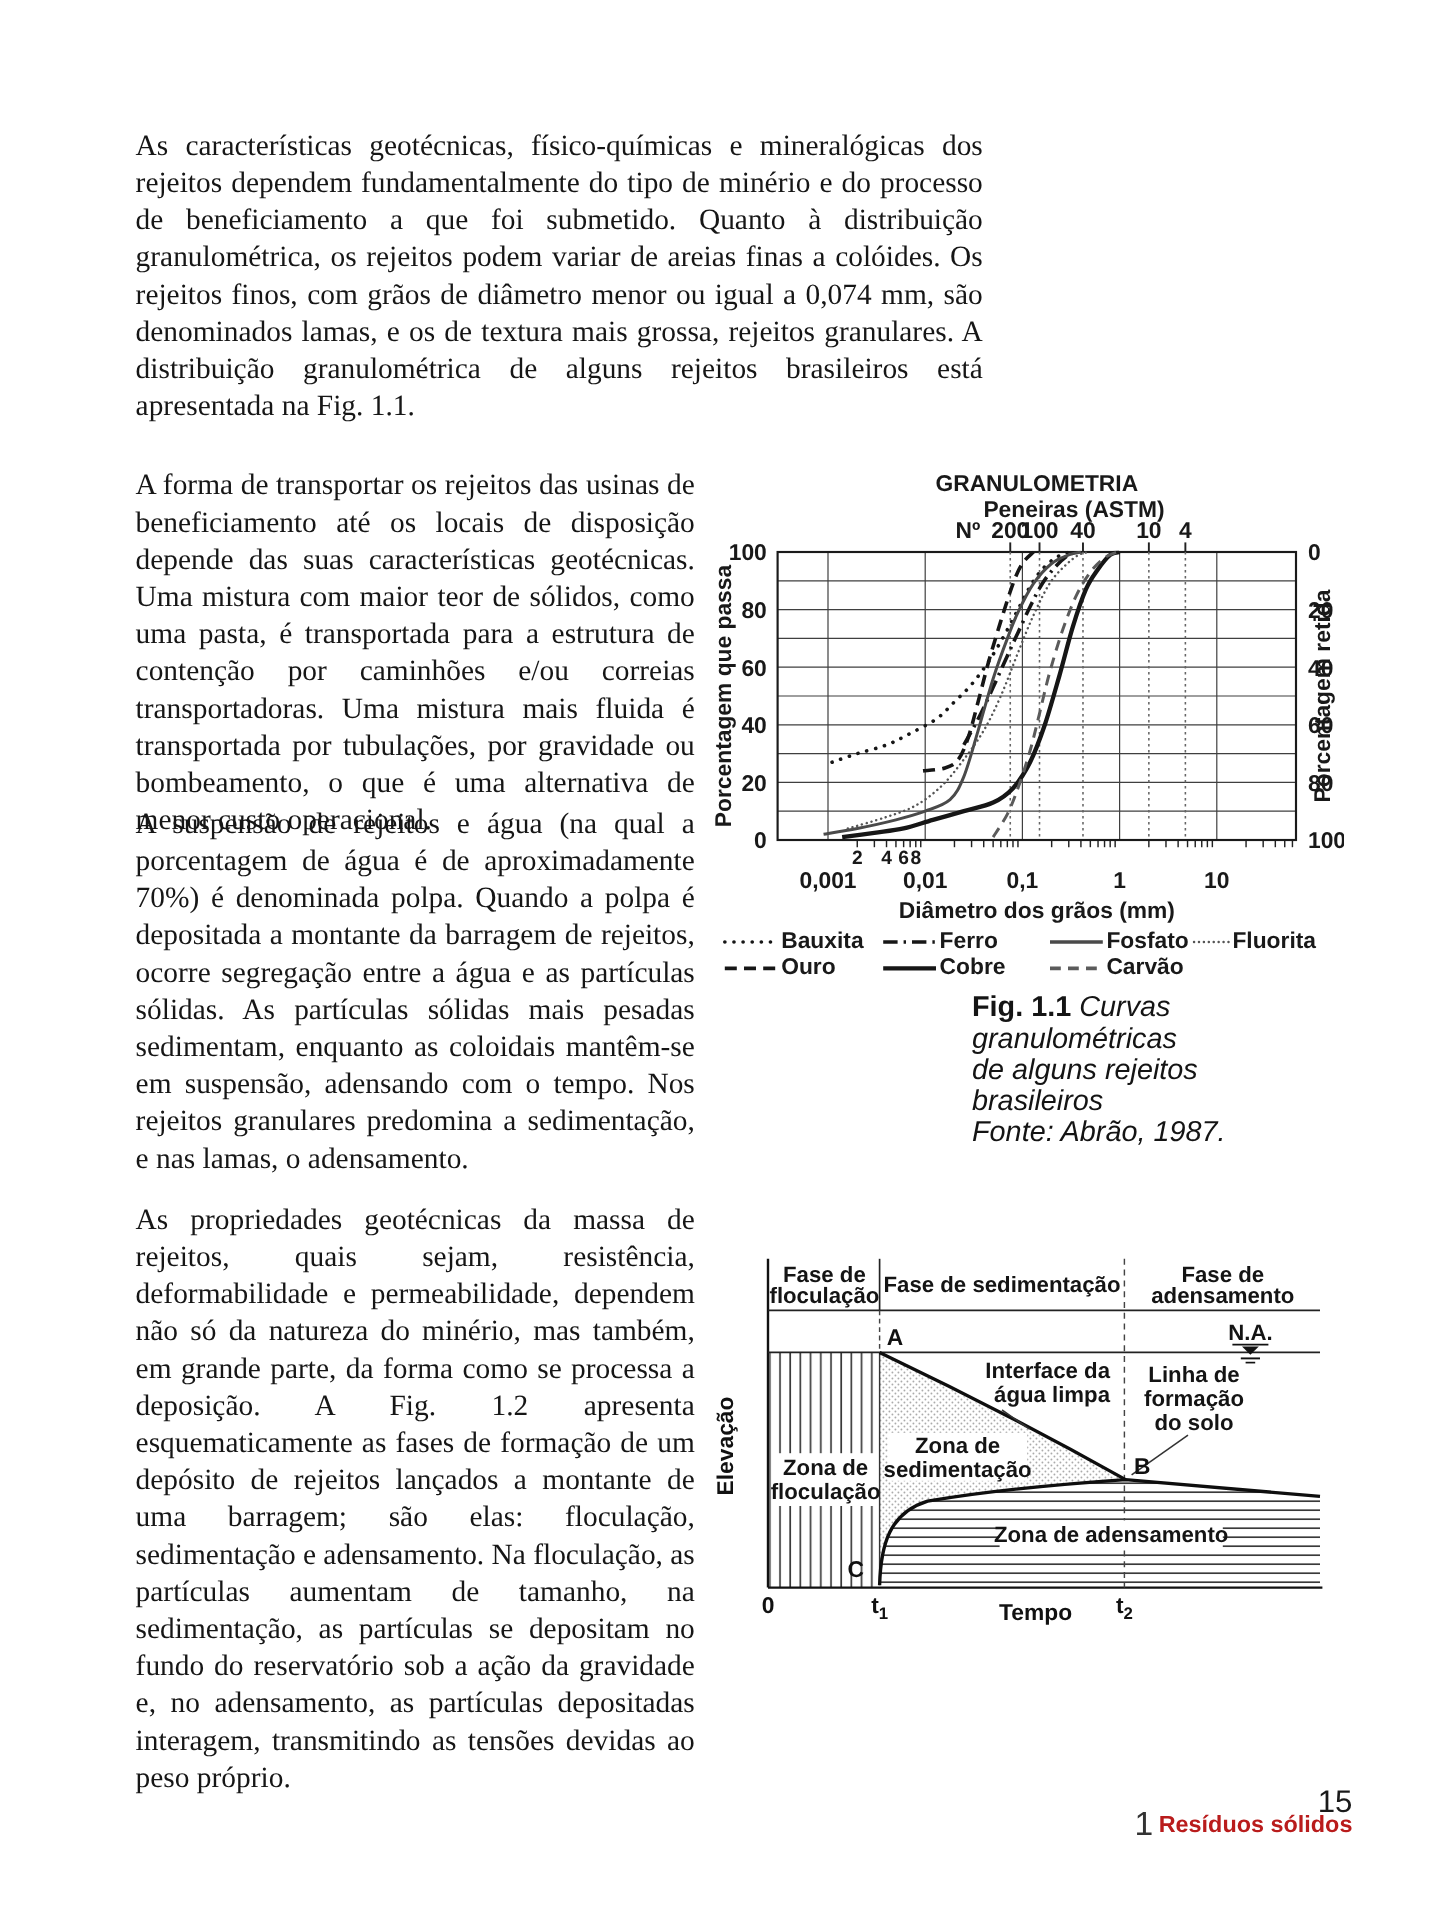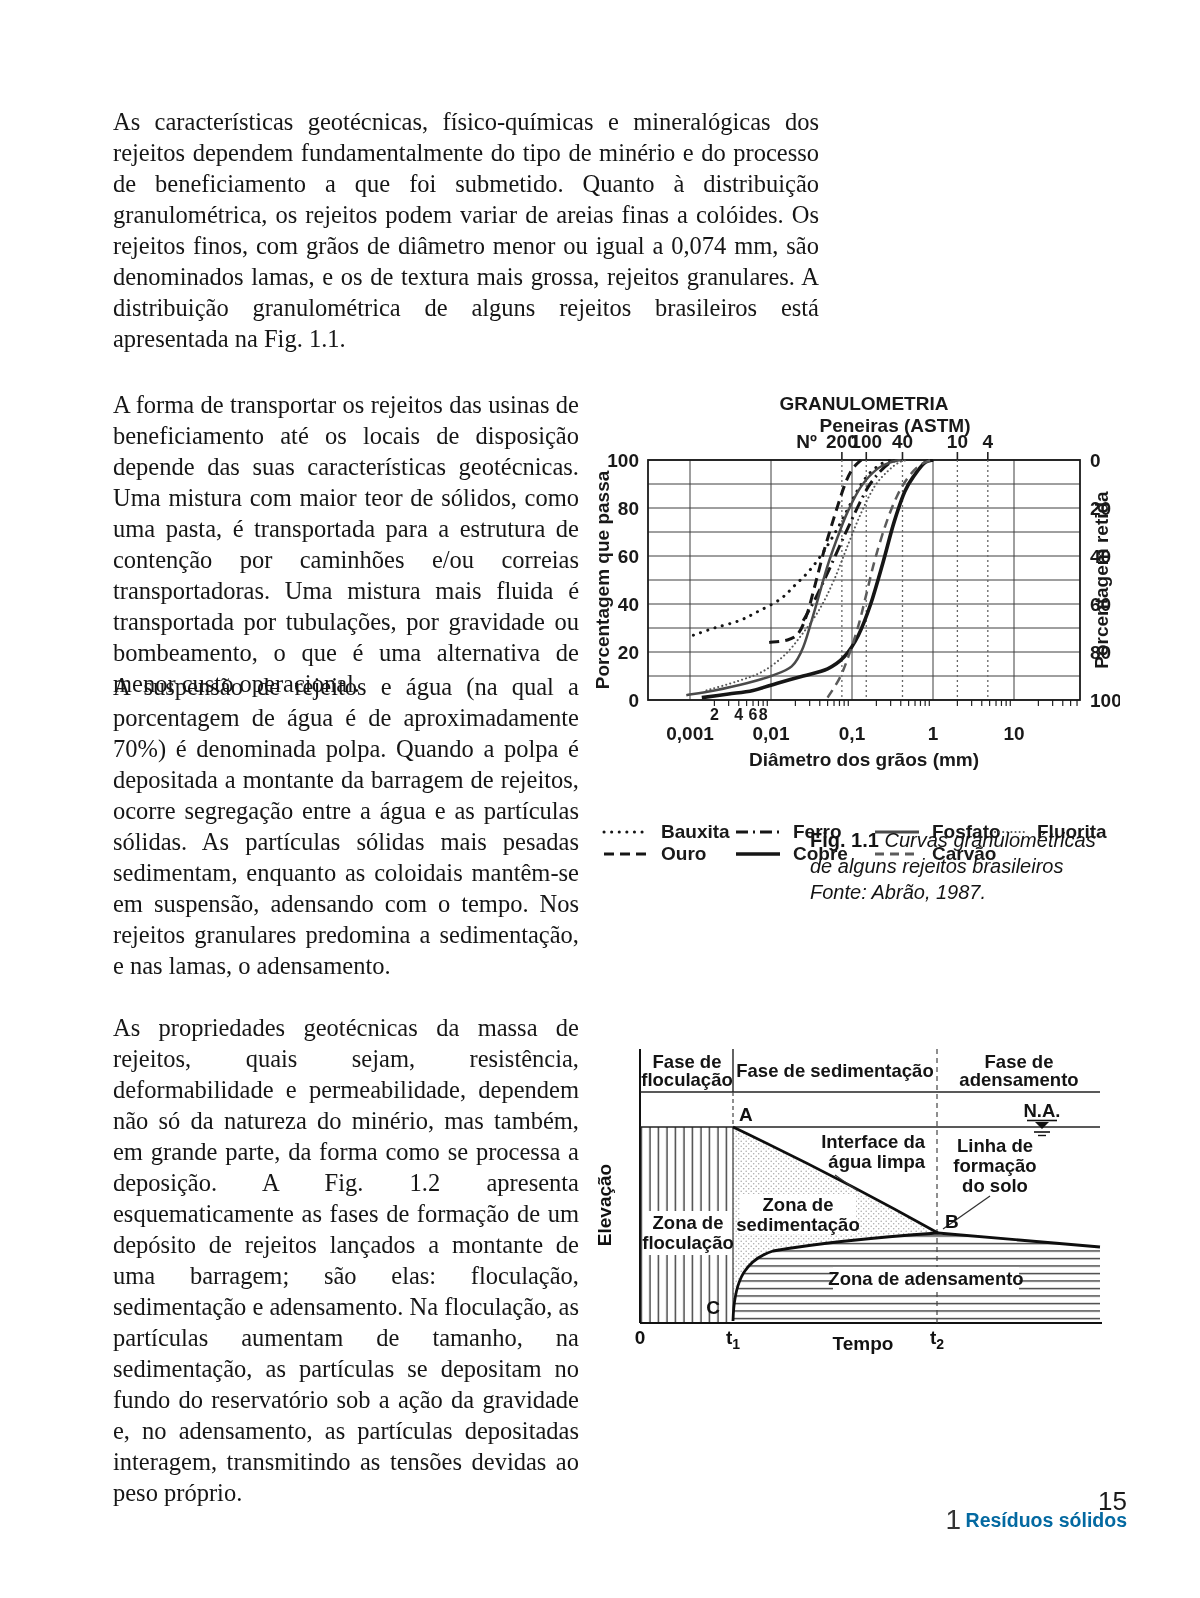--- a/index.html
+++ b/index.html
@@ -4,56 +4,56 @@
 <style>
   html,body{margin:0;padding:0;background:#fff;}
   .page{position:relative;width:1200px;height:1598px;background:#ffffff;overflow:hidden;
         font-family:"Liberation Serif",serif;color:#161616;}
   .page-title{position:absolute;left:113px;top:64px;width:706px;text-align:center;
         font-size:27px;font-weight:700;letter-spacing:0.2px;}
   .para{position:absolute;text-align:justify;font-size:24.5px;line-height:31px;}
   #p1{left:113px;top:106px;width:706px;}
   #p2{left:113px;top:341px;width:466px;margin-top:48px;}
   #p3{left:113px;top:671px;width:466px;}
-  #p4{left:113px;top:1001px;width:466px;margin-top:11px;}
+  #p4{left:113px;top:1001px;width:466px;}
 
   
   .fig1{position:absolute;left:595px;top:393px;width:525px;height:515px;
         font-family:"Liberation Sans",sans-serif;color:#191919;}
   .chart-title{position:absolute;left:53px;top:0px;width:432px;text-align:center;
         font-size:19px;font-weight:700;}
   .chart-subtitle{position:absolute;left:180px;top:22px;width:240px;text-align:center;
         font-size:19px;font-weight:700;}
   #gchart{position:absolute;left:0;top:0;}
   .axlbl{font-family:"Liberation Sans",sans-serif;font-weight:700;font-size:19px;fill:#191919;}
   .axlbl2{font-family:"Liberation Sans",sans-serif;font-weight:700;font-size:16px;fill:#191919;}
   .sievelbl{font-family:"Liberation Sans",sans-serif;font-weight:700;font-size:19px;fill:#191919;}
   .xaxis-title{position:absolute;left:53px;top:356px;width:432px;text-align:center;
         font-size:19px;font-weight:700;}
-  .legitem{position:absolute;display:flex;align-items:center;gap:10px;
-        font-size:19px;font-weight:700;white-space:nowrap;margin-top:47px;}
-  .cap{position:absolute;left:215px;top:434px;width:300px;font-size:20px;font-style:italic;
+  .legitem{position:absolute;display:flex;align-items:center;gap:0;
+        font-size:19px;font-weight:700;white-space:nowrap;}
+  .cap{position:absolute;left:215px;top:434px;width:300px;font-size:24px;font-style:italic;
         line-height:26px;color:#141414;}
   .capb{font-style:normal;font-weight:700;}
 
   
   .fig2{position:absolute;left:595px;top:1015px;width:525px;height:450px;
         font-family:"Liberation Sans",sans-serif;color:#141414;}
   .dlbl{font-family:"Liberation Sans",sans-serif;font-weight:700;font-size:18.5px;fill:#141414;}
   .dpt{font-family:"Liberation Sans",sans-serif;font-weight:700;font-size:19px;fill:#111;}
   .cap2{position:absolute;left:215px;top:348px;width:310px;font-size:20px;font-style:italic;
         line-height:26px;color:#141414;}
 
   
   .pageno{position:absolute;top:1486px;left:900px;width:227px;text-align:right;
         font-family:"Liberation Sans",sans-serif;font-size:26px;color:#1a1a1a;}
   .chapline{position:absolute;top:1504px;left:800px;width:327px;text-align:right;
         font-family:"Liberation Sans",sans-serif;}
   .chapnum{font-size:28px;font-weight:400;color:#333;vertical-align:-2px;}
-  .chaptitle{font-size:19.5px;font-weight:700;color:#0369a1;}
+  .chaptitle{font-size:19.5px;font-weight:700;color:#b91c1c;}
 </style>
 </head>
 <body>
 
 <div class="page">
 
 
   <div class="para" id="p1">As características geotécnicas, físico-químicas e mineralógicas dos rejeitos dependem fundamentalmente do tipo de minério e do processo de beneficiamento a que foi submetido. Quanto à distribuição granulométrica, os rejeitos podem variar de areias finas a colóides. Os rejeitos finos, com grãos de diâmetro menor ou igual a 0,074 mm, são denominados lamas, e os de textura mais grossa, rejeitos granulares. A distribuição granulométrica de alguns rejeitos brasileiros está apresentada na Fig. 1.1.</div>
   <div class="para" id="p2">A forma de transportar os rejeitos das usinas de beneficiamento até os locais de disposição depende das suas características geotécnicas. Uma mistura com maior teor de sólidos, como uma pasta, é transportada para a estrutura de contenção por caminhões e/ou correias transportadoras. Uma mistura mais fluida é transportada por tubulações, por gravidade ou bombeamento, o que é uma alternativa de menor custo operacional.</div>
   <div class="para" id="p3">A suspensão de rejeitos e água (na qual a porcentagem de água é de aproximadamente 70%) é denominada polpa. Quando a polpa é depositada a montante da barragem de rejeitos, ocorre segregação entre a água e as partículas sólidas. As partículas sólidas mais pesadas sedimentam, enquanto as coloidais mantêm-se em suspensão, adensando com o tempo. Nos rejeitos granulares predomina a sedimentação, e nas lamas, o adensamento.</div>

